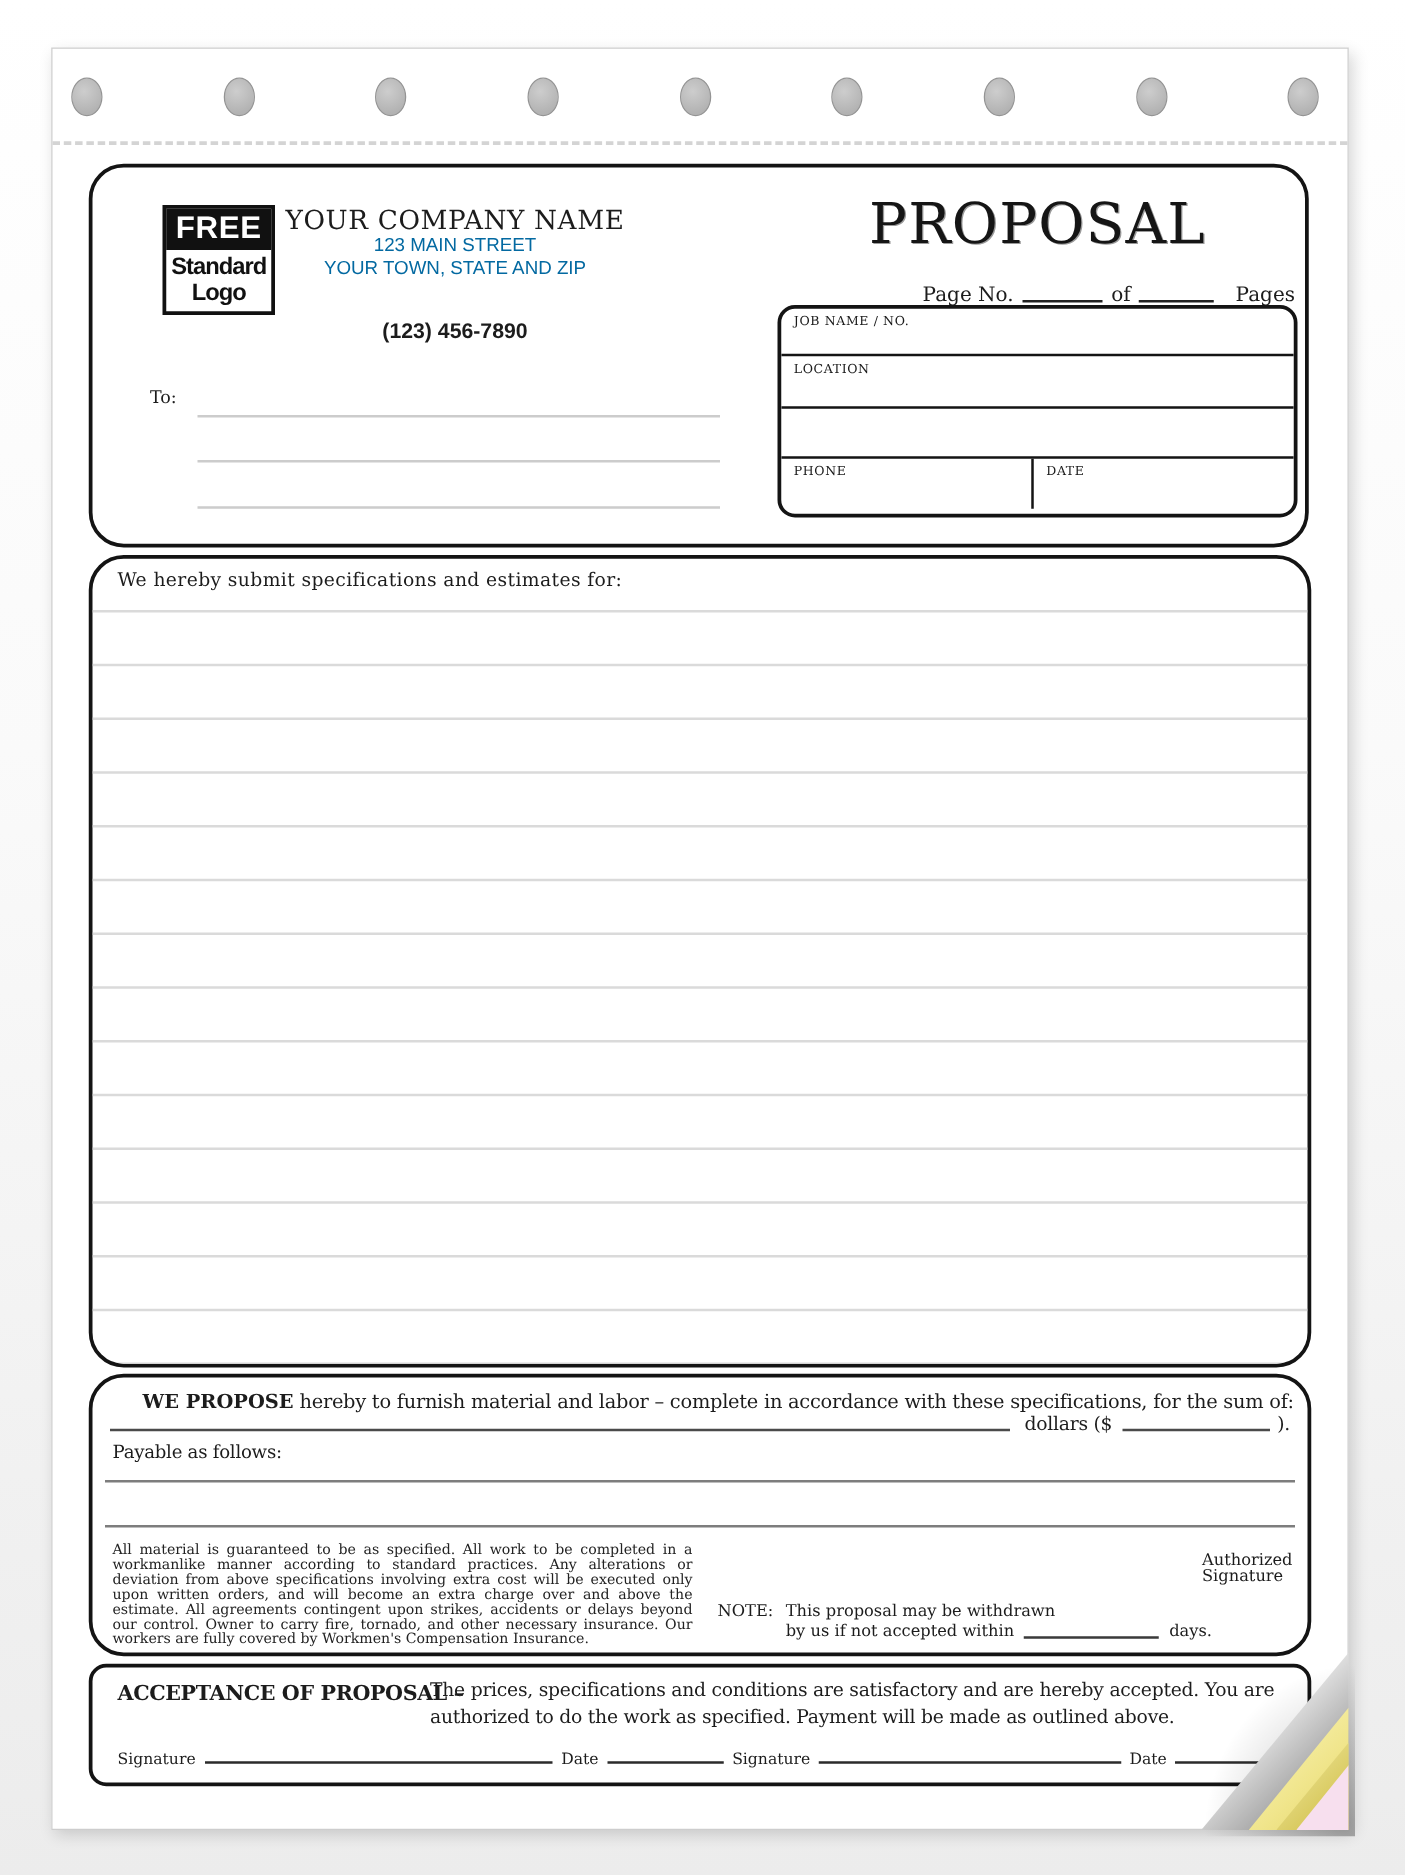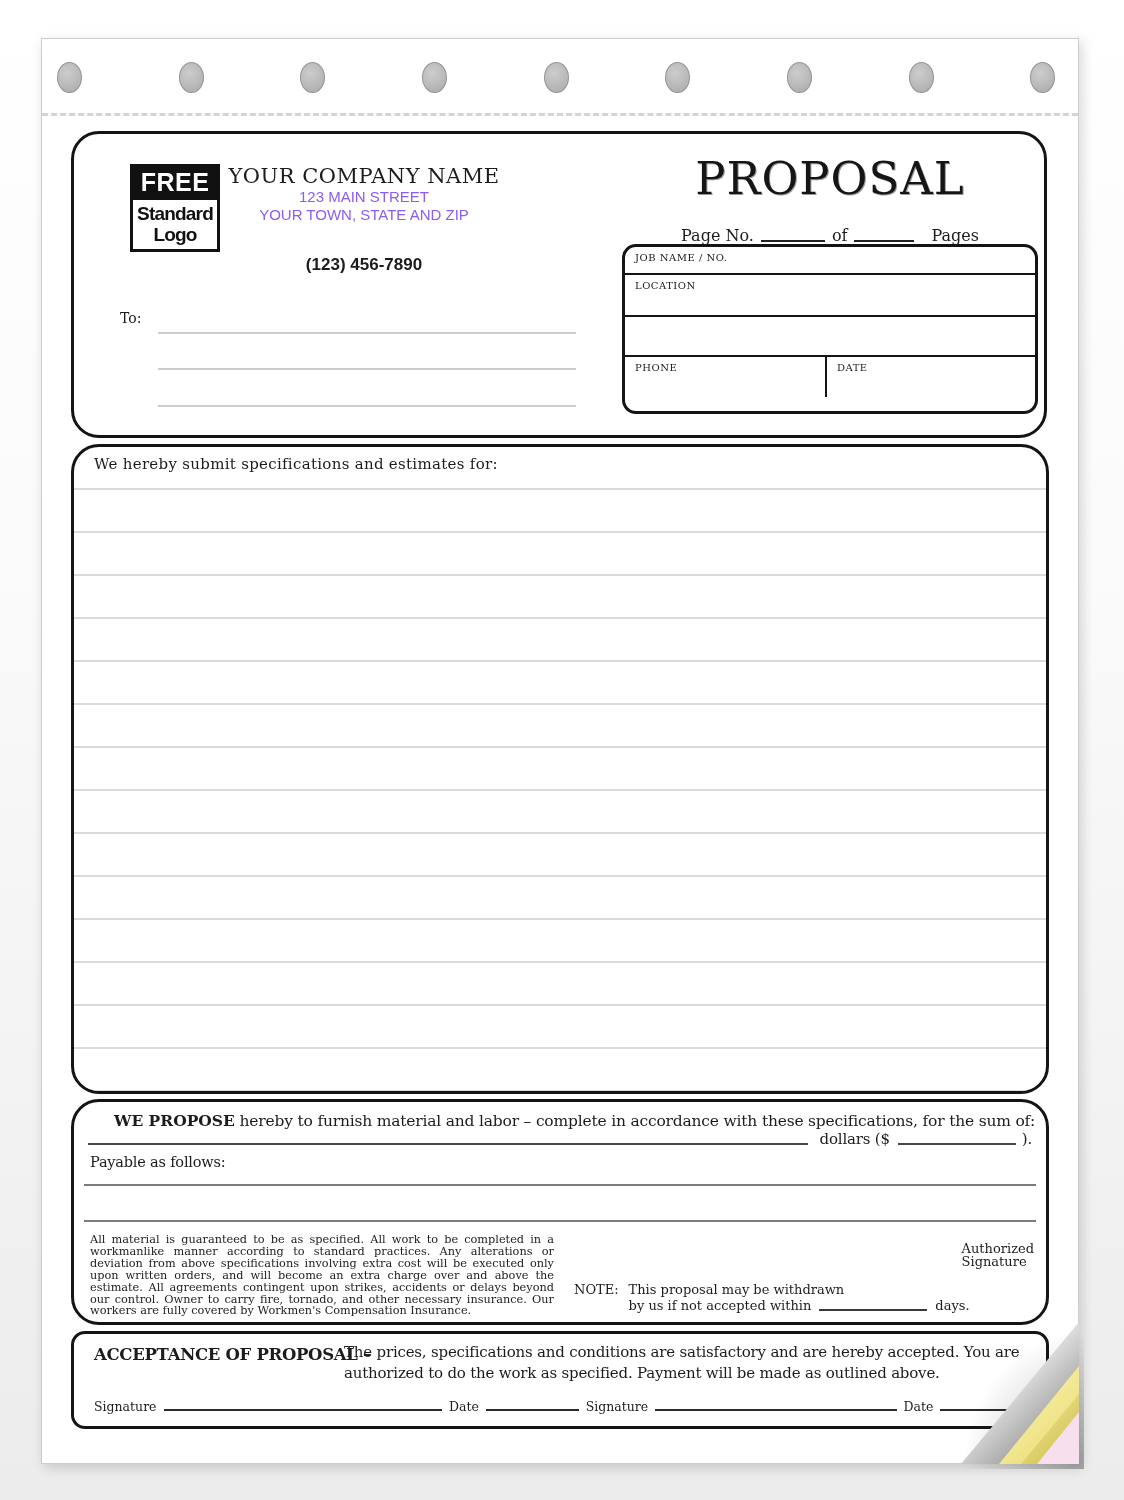--- a/index.html
+++ b/index.html
@@ -36,39 +36,39 @@
   .header-box{left:29px;top:92px;width:970px;height:301px;}
   .logo{position:absolute;left:56px;top:30px;width:84px;border:3px solid #111;background:#fff;text-align:center;}
   .logo-top{background:#111;color:#fff;font-family:"Liberation Sans",sans-serif;font-weight:bold;
     font-size:25px;letter-spacing:.5px;padding:1px 0 3px;}
   .logo-mid,.logo-bot{font-family:"Liberation Sans",sans-serif;font-weight:bold;color:#111;
     font-size:19px;line-height:21px;letter-spacing:-.8px;}
   .logo-mid{margin-top:3px}
   .logo-bot{margin-bottom:4px}
   .company{position:absolute;left:140px;top:30px;width:300px;text-align:center;}
   .company-name{font-size:21px;letter-spacing:.5px;}
-  .company-addr{font-family:"Liberation Sans",sans-serif;font-size:15px;line-height:18px;color:#8b5cf6;}
+  .company-addr{font-family:"Liberation Sans",sans-serif;font-size:15px;line-height:18px;color:#0369a1;}
   .company-phone{font-family:"Liberation Sans",sans-serif;font-weight:bold;font-size:17px;margin-top:31px;}
   .to-row{position:absolute;left:46px;top:176px;font-size:14px;}
   .to-line{position:absolute;left:84px;width:418px;border-bottom:2px solid #ccc;}
   .to-line.l1{top:198px}.to-line.l2{top:234px}.to-line.l3{top:271px}
 
   .doc-title{position:absolute;left:550px;top:18px;width:412px;text-align:center;
     font-size:45px;letter-spacing:1px;color:#151515;text-shadow:1px 1px 0 #9a9a9a;}
   .page-row{position:absolute;left:550px;top:92px;width:412px;display:flex;align-items:flex-end;
-    justify-content:center;font-size:16px;gap:7px;}
+    justify-content:flex-end;font-size:16px;gap:7px;}
   .page-row .ln{border-bottom:2px solid #222;margin-bottom:3px;}
   .ln-page{width:64px}.ln-of{width:60px}
   .pages-label{margin-left:10px}
 
   .job-box{position:absolute;left:548px;top:110px;width:410px;height:164px;
     border:3px solid #141414;border-radius:14px;overflow:hidden;background:#fff;}
   .job-row{border-bottom:2px solid #141414;box-sizing:border-box;}
   .job-row:last-child{border-bottom:none;}
-  .jr1{height:28px}.jr2{height:42px}.jr3{height:40px}
+  .jr1{height:38px}.jr2{height:42px}.jr3{height:40px}
   .jr4{height:40px;display:flex;}
   .job-label{font-size:10px;letter-spacing:.5px;color:#1a1a1a;padding:5px 0 0 10px;}
   .jr4 .cell-phone{width:202px;border-right:2px solid #141414;box-sizing:border-box;}
   .jr4 .cell-date{flex:1;}
 
   
   .spec-box{left:29px;top:405px;width:972px;height:644px;overflow:hidden;}
   .spec-heading{position:absolute;left:20px;top:8px;font-size:15px;letter-spacing:.3px;}
   .rules{position:absolute;left:0;right:0;top:0;bottom:0;}
   .rule{height:41px;border-bottom:2px solid #dadada;}

